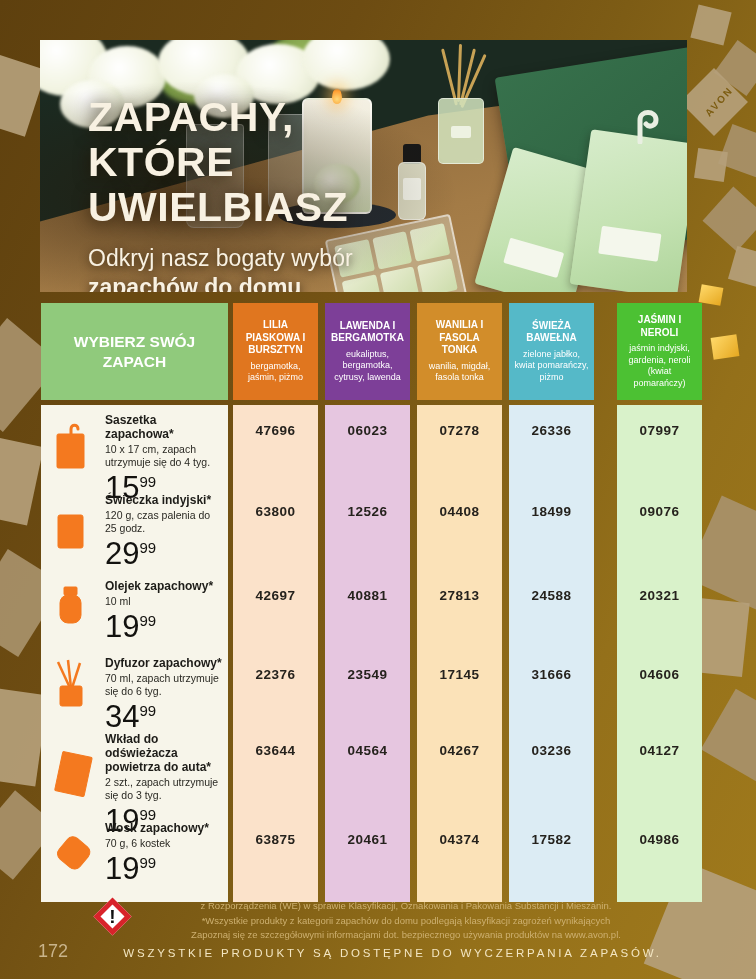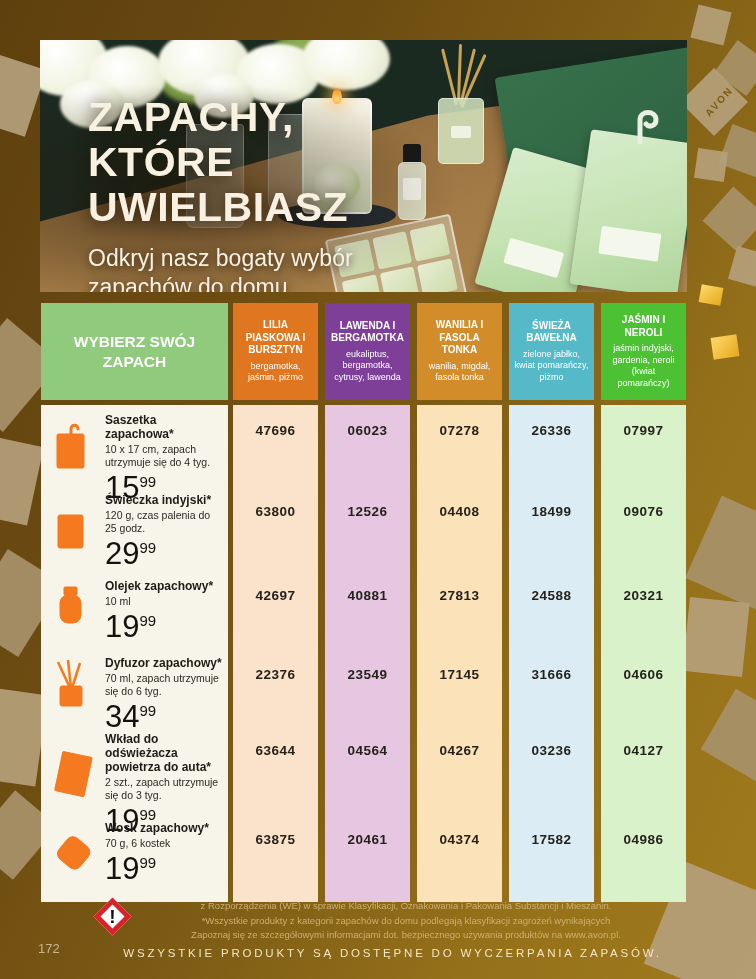--- a/index.html
+++ b/index.html
@@ -40,49 +40,49 @@
   .sachet{position:absolute;background:linear-gradient(155deg,#d7eccb 0%,#c4e2b2 55%,#aed49a 100%);border-radius:4px;box-shadow:0 4px 10px rgba(20,12,2,.35);z-index:4;}
   .sachet .s-lbl{position:absolute;left:50%;transform:translateX(-50%);background:#f4f7ec;border-radius:2px;}
   .hook{position:absolute;z-index:5;}
   .waxbox{position:absolute;width:128px;height:84px;transform:rotate(-12deg);background:rgba(235,240,228,.35);border:2px solid rgba(255,255,255,.55);border-radius:4px;z-index:4;display:grid;grid-template-columns:repeat(3,1fr);grid-template-rows:repeat(2,1fr);gap:4px;padding:6px;}
   .waxcube{background:linear-gradient(145deg,#e9edd2,#ccdcab);border-radius:3px;}
   .hero-shade{position:absolute;left:0;top:40px;width:420px;height:230px;z-index:5;
     background:radial-gradient(ellipse at 35% 50%,rgba(38,24,8,.55) 0%,rgba(38,24,8,0) 70%);}
   .hero-text{position:absolute;left:48px;top:55px;z-index:6;color:#f8f1e2;}
   .hero-title{font-size:41px;line-height:45px;font-weight:bold;letter-spacing:.5px;text-shadow:0 2px 16px rgba(30,18,4,.8);}
   .hero-sub{margin-top:14px;font-size:23px;line-height:29px;text-shadow:0 2px 10px rgba(30,18,4,.8);}
-  .hero-sub b{font-weight:normal;}
+  .hero-sub b{font-weight:bold;}
   
   .chooser{position:absolute;left:41px;top:303px;width:187px;height:97px;background:#90ca7c;z-index:3;
     display:flex;align-items:center;justify-content:center;text-align:center;color:#fff;font-weight:bold;font-size:15.5px;line-height:20px;}
   .fhead{position:absolute;top:303px;width:85px;height:97px;z-index:3;color:#fff;text-align:center;padding:8px 4px;display:flex;flex-direction:column;justify-content:center;}
   .fhead .fname{font-weight:bold;font-size:10px;line-height:12.5px;margin-bottom:4px;}
   .fhead .fnotes{font-size:9px;line-height:11.5px;}
-  .x1{left:233px;} .x2{left:325px;} .x3{left:417px;} .x4{left:509px;} .x5{left:601px;}
+  .x1{left:233px;} .x2{left:325px;} .x3{left:417px;} .x4{left:509px;} .x5{left:617px;}
   .h1{background:#e0761f;} .h2{background:#7d3f98;} .h3{background:#d28d2a;} .h4{background:#55b9c8;} .h5{background:#4cc133;}
   
   .prod-panel{position:absolute;left:41px;top:405px;width:187px;height:497px;background:#f7f5ea;z-index:3;}
   .strip{position:absolute;top:405px;width:85px;height:497px;z-index:3;}
   .b1{background:#fbe2ca;} .b2{background:#e6c6e0;} .b3{background:#fbe2b8;} .b4{background:#dcecf4;} .b5{background:#d9f2ca;}
   .code{position:absolute;left:0;width:100%;text-align:center;font-weight:bold;font-size:13.5px;color:#25221d;letter-spacing:.5px;}
   .r1{top:18px;} .r2{top:99px;} .r3{top:183px;} .r4{top:262px;} .r5{top:338px;} .r6{top:427px;}
   .prow{position:absolute;left:8px;width:175px;}
   .p1{top:8px;} .p2{top:88px;} .p3{top:174px;} .p4{top:251px;} .p5{top:327px;} .p6{top:416px;}
   .picon{position:absolute;left:2px;top:8px;width:40px;height:52px;}
   .ptext{margin-left:56px;}
   .pname{font-weight:bold;font-size:12px;line-height:14px;color:#1d1c18;}
   .pdetails{font-size:10.5px;line-height:13px;color:#2a2923;margin-top:2px;}
   .pprice{font-weight:normal;font-size:31px;line-height:34px;color:#13120f;margin-top:2px;}
   .pprice sup{font-size:15px;vertical-align:super;line-height:0;}
   
   .ghs{position:absolute;left:99px;top:903px;width:27px;height:27px;background:#fff;border:5px solid #d8232a;transform:rotate(45deg);z-index:3;}
   .ghs span{display:block;transform:rotate(-45deg);text-align:center;font-weight:bold;font-size:19px;line-height:17px;color:#111;}
   .footnote{position:absolute;left:150px;top:899px;width:512px;z-index:3;color:#cdb070;font-size:9.5px;line-height:14.5px;text-align:center;}
   .availability{position:absolute;left:110px;top:947px;width:565px;z-index:3;color:#f3e6c2;font-weight:normal;font-size:11.5px;letter-spacing:2.8px;text-align:center;}
-  .pageno{position:absolute;left:38px;top:941px;z-index:3;color:#c9b48b;font-size:13px;}
+  .pageno{position:absolute;left:38px;top:941px;z-index:3;color:#c9b48b;font-size:18px;}
   .icon-orange{fill:#f4791f;stroke:#f4791f;}
 </style>
 </head>
 <body>
 
 <div class="page">
 
   <div class="mosaic" style="left:-18px;top:60px;width:55px;height:70px;transform:rotate(18deg);"></div>
   <div class="mosaic t2" style="left:-30px;top:330px;width:70px;height:90px;transform:rotate(40deg);"></div>
   <div class="mosaic" style="left:-26px;top:440px;width:62px;height:80px;transform:rotate(12deg);"></div>

